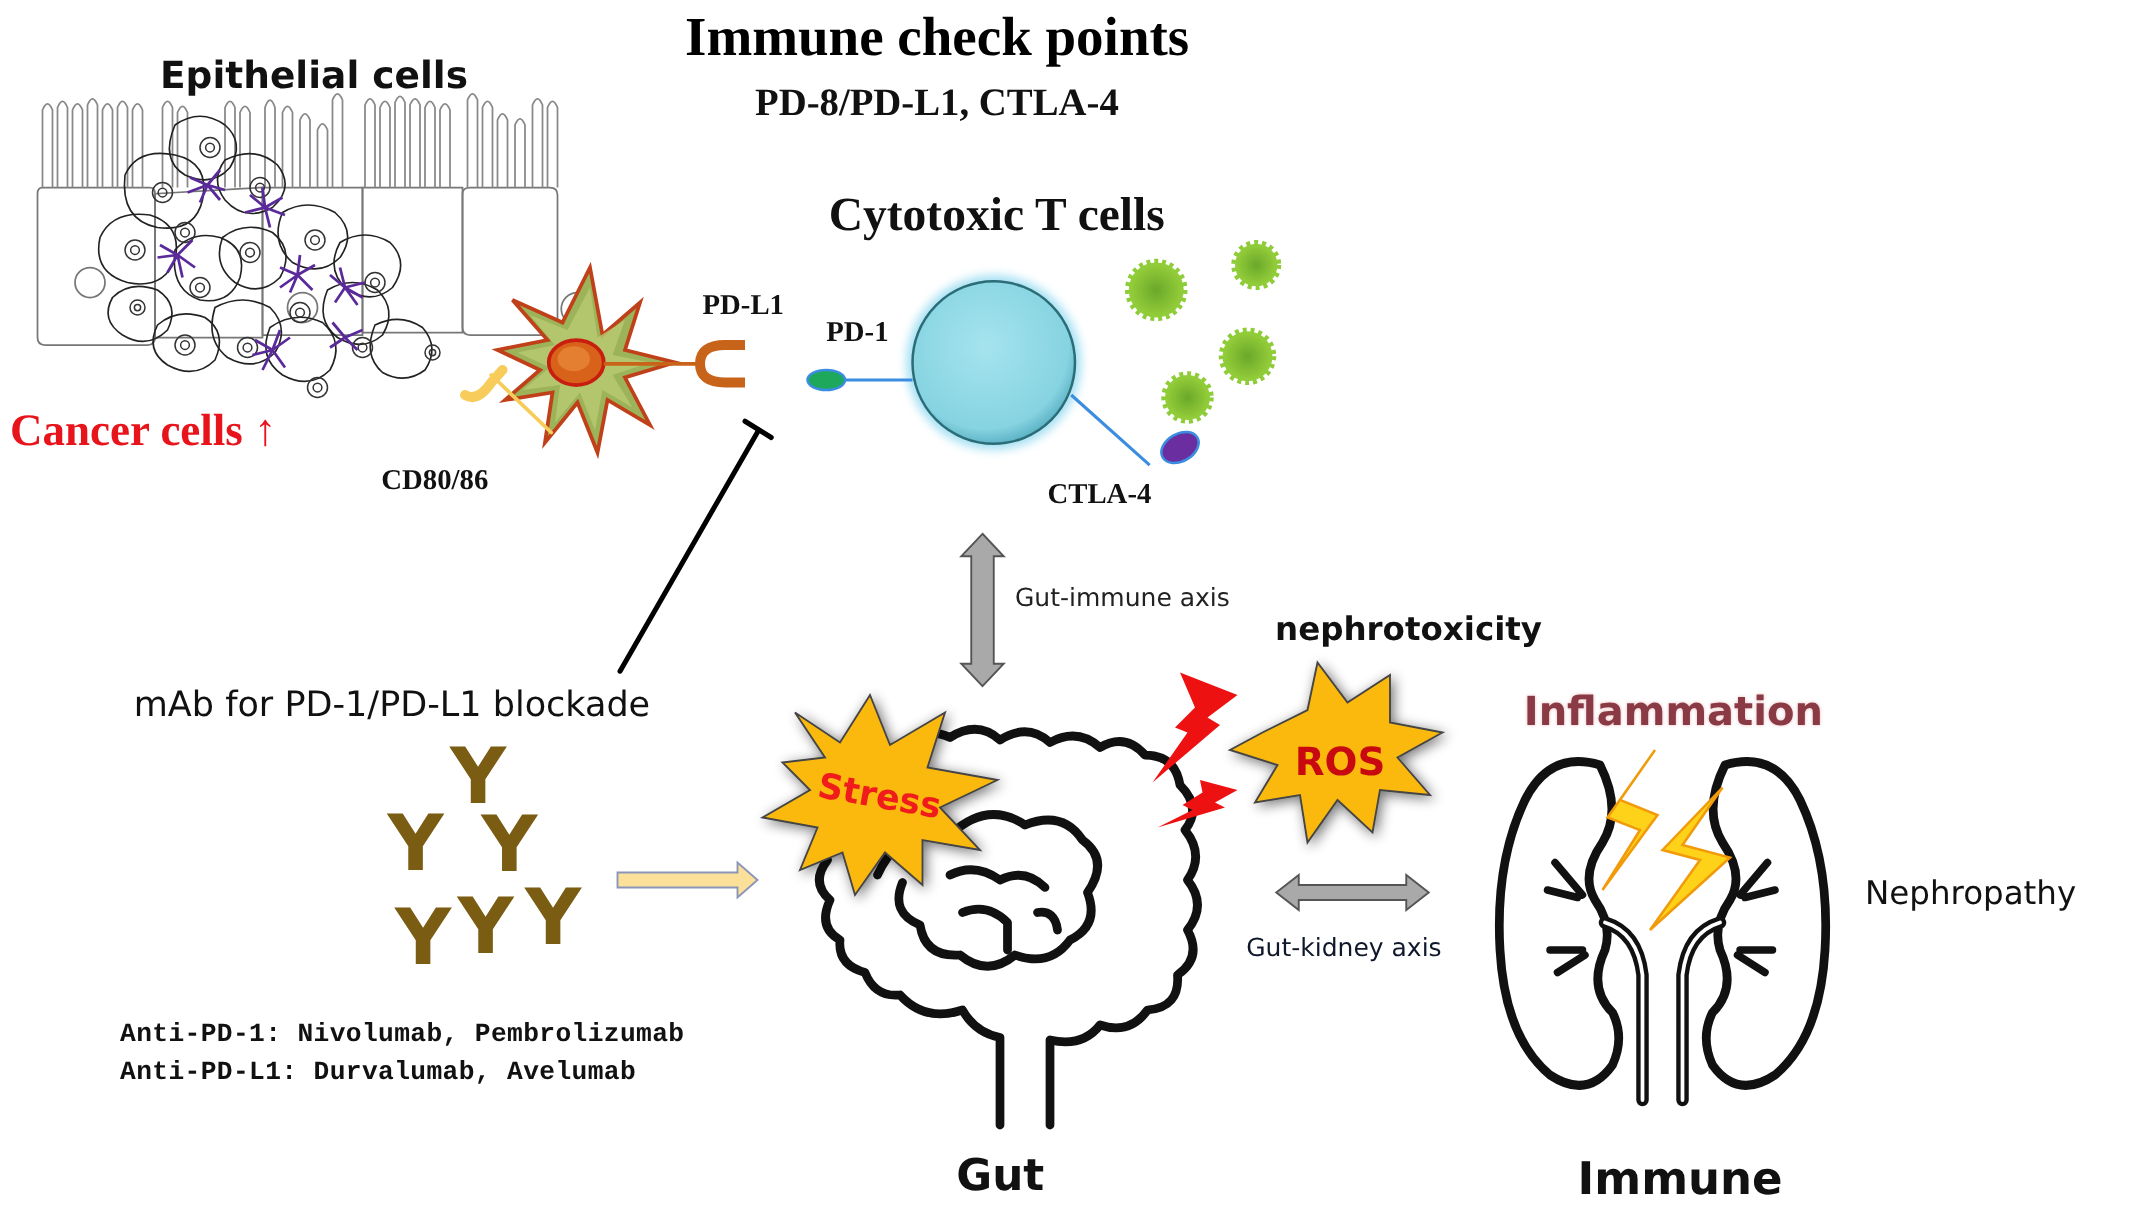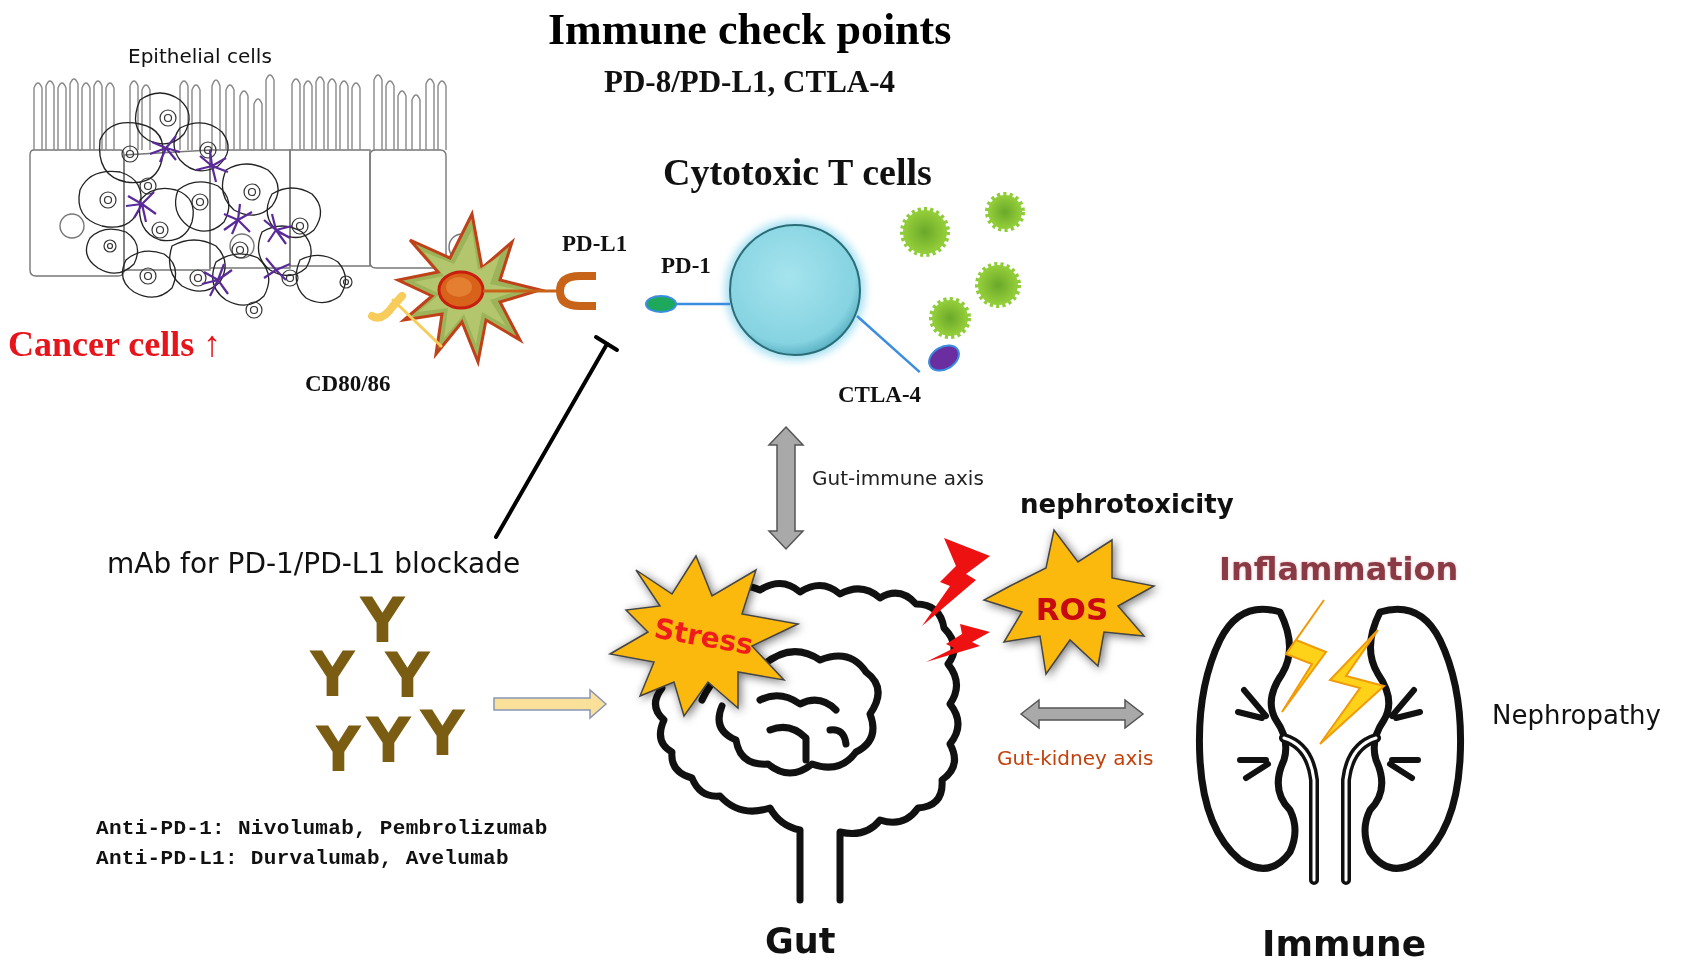--- a/index.html
+++ b/index.html
@@ -6,35 +6,35 @@
   body { width:1703px; height:974px; position:relative; overflow:hidden;
          font-family:"Liberation Sans", sans-serif; color:#111; }
   #stage { position:absolute; left:0; top:0; width:1703px; height:974px; }
   .lbl { position:absolute; white-space:nowrap; line-height:1; }
   .serif { font-family:"Liberation Serif", "DejaVu Serif", serif; font-weight:bold; }
   .sans  { font-family:"DejaVu Sans", "Liberation Sans", sans-serif; }
   .mono  { font-family:Liberation Mono, monospace;text-align:center; }
   .title-main { left:548px; top:8px; font-size:44px; color:#000000; }
   .title-sub  { left:604px; top:66px; font-size:31px; }
   .title-tcell{ left:663px; top:153px; font-size:38px; }
-  .l-epi  { left:128px; top:46px; font-size:20px; font-weight:normal; }
+  .l-epi  { left:128px; top:46px; font-size:30px; font-weight:bold; }
   .l-cancer { left:8px; top:326px; font-size:36px; color:#e8141b; }
   .l-cd80 { left:305px; top:372px; font-size:23px; }
   .l-pdl1 { left:562px; top:232px; font-size:23px; }
   .l-pd1  { left:661px; top:254px; font-size:23px; }
   .l-ctla { left:838px; top:383px; font-size:23px; }
   .l-gutimm { left:812px; top:468px; font-size:20px; color:#222; }
   .l-nephro { left:1020px; top:491px; font-size:26px; font-weight:bold; }
   .l-mab  { left:107px; top:550px; font-size:28px; }
   .l-drug { left:96px; font-size:21px; font-weight:bold; color:#111; letter-spacing:0.3px; }
   .l-therapy { left:48px; top:925px; font-size:35px; font-weight:bold; }
   .l-gut  { left:765px; top:924px; font-size:35px; font-weight:bold; }
   .l-kidney { left:1262px; top:926px; font-size:36px; font-weight:bold; }
   .l-nephropathy { left:1492px; top:702px; font-size:26px; font-weight:normal; }
-  .l-gutkid { left:997px; top:748px; font-size:20px; color:#c2410c; }
+  .l-gutkid { left:997px; top:748px; font-size:20px; color:#0f172a; }
   .l-infl { left:1219px; top:553px; font-size:32px; font-weight:bold; color:#8a3a44;
             text-shadow:0 0 3px #e8b9bd; }
   svg text { font-family:"DejaVu Sans", sans-serif; }
 </style>
 </head>
 <body>
 
 <div id="stage">
 
   <svg width="1703" height="974" style="position:absolute;left:0;top:0">

